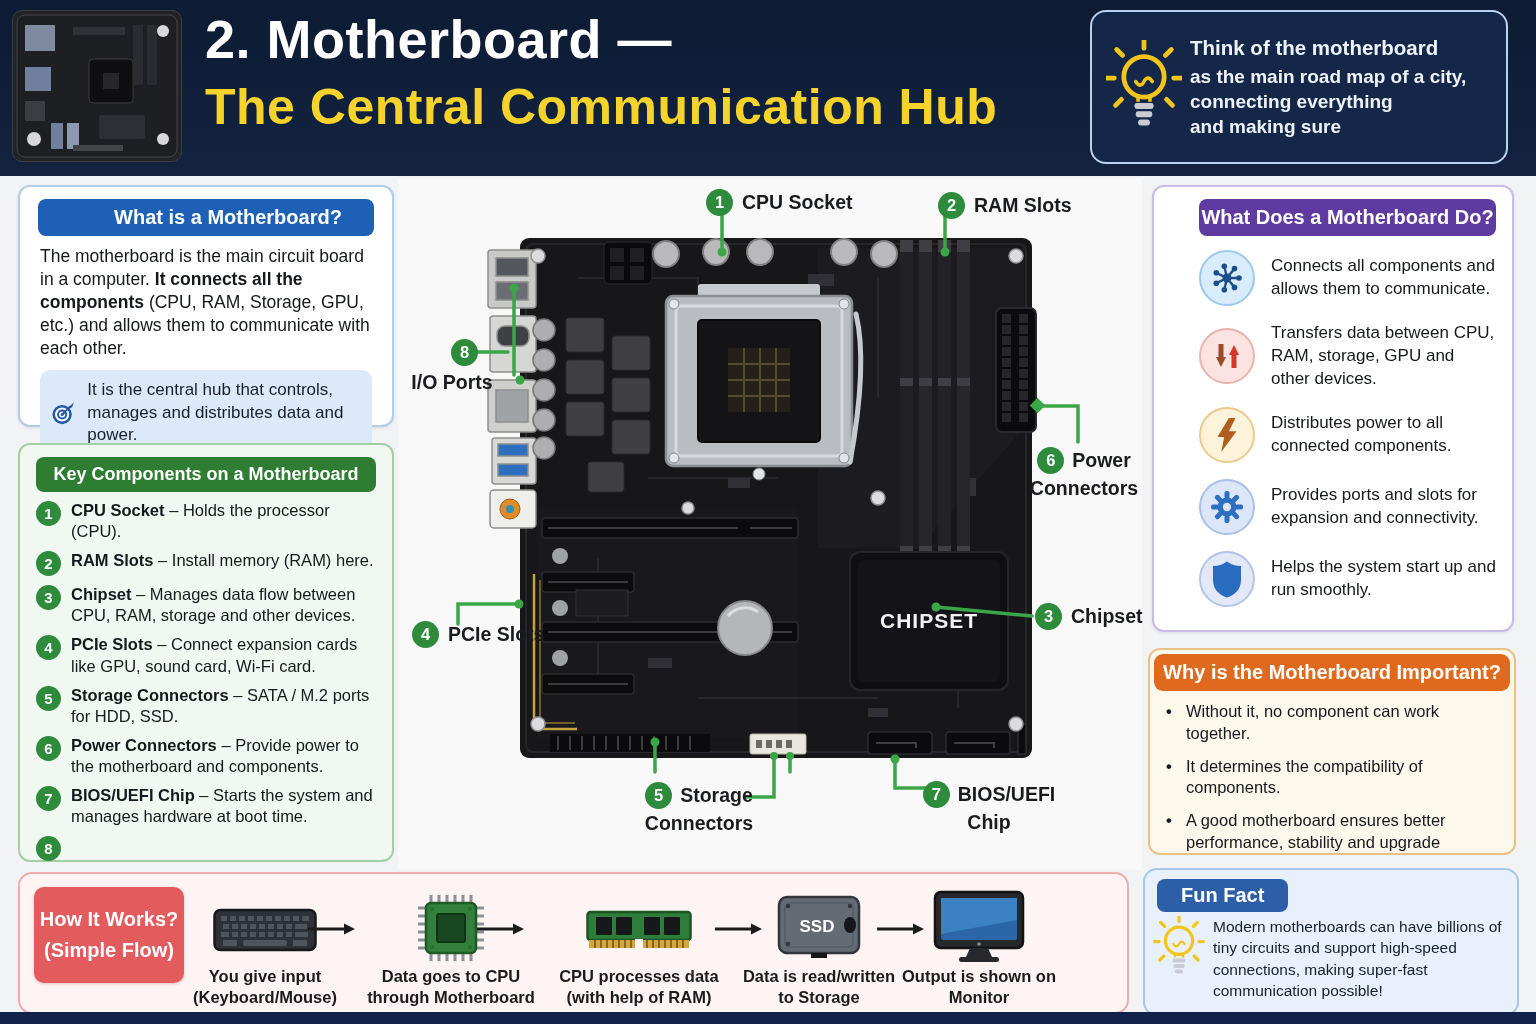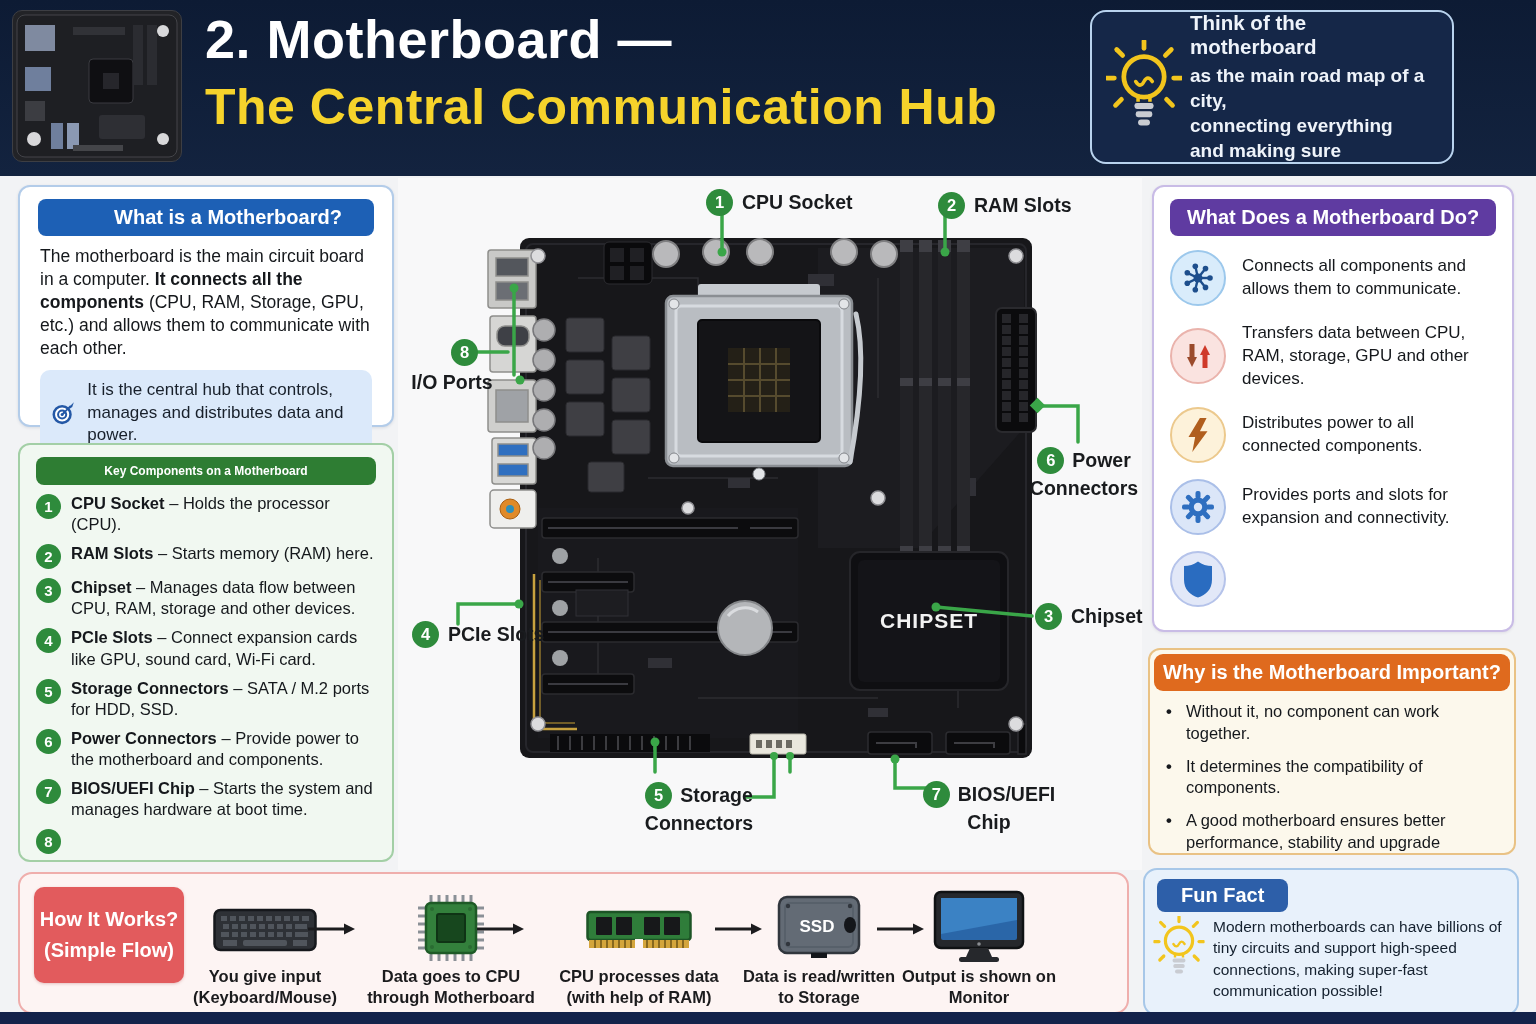--- a/index.html
+++ b/index.html
@@ -6,47 +6,47 @@
   body{
     width:1536px;height:1024px;position:relative;overflow:hidden;
     background:#f2f3f5;font-family:"Liberation Sans",sans-serif;color:#15181c;
   }
   .abs{position:absolute;}
   
   #hdr{left:0;top:0;width:1536px;height:176px;background:linear-gradient(180deg,#0d1b34,#13233f);}
   #thumb{left:12px;top:10px;width:168px;height:150px;border-radius:10px;background:#222327;border:1px solid #3d3e43;overflow:hidden;}
   #title1{left:205px;top:8px;font-size:54px;font-weight:bold;color:#ffffff;letter-spacing:.5px;}
   #title2{left:205px;top:78px;font-size:50px;font-weight:bold;color:#f6d32b;letter-spacing:.5px;}
-  #tipbox{left:1090px;top:10px;width:364px;height:154px;box-sizing:border-box;background:#152748;border:2px solid #b9d3ee;border-radius:16px;display:flex;align-items:center;gap:8px;padding:8px 14px;}
+  #tipbox{left:1090px;top:10px;width:418px;height:154px;box-sizing:border-box;background:#152748;border:2px solid #b9d3ee;border-radius:16px;display:flex;align-items:center;gap:8px;padding:8px 14px;}
   #tipbox .bulb{flex:0 0 76px;}
   .tiptext{color:#eef3fa;}
   .tipbold{font-size:20.5px;font-weight:bold;margin-bottom:4px;}
   .tipline{font-size:19px;font-weight:bold;line-height:25px;}
   
   .card{box-sizing:border-box;border-radius:12px;}
   .bar{margin:12px 16px 10px;border-radius:8px;color:#fff;font-weight:bold;text-align:center;padding:7px 0;}
   
   #what-is{left:18px;top:185px;width:376px;height:242px;background:#ffffff;border:2px solid #b3cce9;box-shadow:0 1px 3px rgba(40,60,90,.12);}
   #what-is .bar{background:#1d60b5;font-size:20px;margin:12px 18px 9px;padding-left:44px;}
   #what-is .body{margin:0 20px;font-size:17.5px;line-height:1.32;}
   .mini-note{margin:10px 20px 0;background:#dbe9fa;border-radius:10px;padding:9px 12px;display:flex;align-items:center;gap:12px;font-size:17px;line-height:1.3;color:#18202b;}
   #key-comp{left:18px;top:443px;width:376px;height:419px;background:#f1f8f1;border:2px solid #a3cfa6;}
-  #key-comp .bar{background:#2e7d33;font-size:12px;margin:12px 16px 8px;}
+  #key-comp .bar{background:#2e7d33;font-size:18px;margin:12px 16px 8px;}
   .kc-list{margin:0 12px 0 16px;}
   .kc-item{display:flex;gap:10px;margin-bottom:8px;font-size:16.5px;line-height:1.28;}
   .numb{width:25px;height:25px;border-radius:50%;background:#2e8b3c;color:#fff;font-weight:bold;font-size:15px;display:flex;align-items:center;justify-content:center;flex:0 0 25px;margin-top:1px;}
   
   #diagram-bg{left:398px;top:178px;width:744px;height:692px;background:#f8f8f9;}
   .cnum{width:27px;height:27px;border-radius:50%;background:#2e8b3c;color:#fff;display:inline-flex;align-items:center;justify-content:center;font-size:16.5px;font-weight:bold;flex:0 0 27px;}
   .callout-row{display:flex;align-items:center;gap:9px;font-size:19.5px;font-weight:bold;color:#191b1e;}
   .callout-col{text-align:center;font-size:19.5px;font-weight:bold;color:#191b1e;}
   .callout-col .crow{display:flex;align-items:center;justify-content:center;gap:8px;}
   .cline2{margin-top:3px;}
   
-  #what-does{left:1152px;top:185px;width:362px;height:447px;background:#ffffff;border:2px solid #c9bce6;box-shadow:0 1px 3px rgba(60,40,90,.10);}
+  #what-does{left:1152px;top:185px;width:362px;height:447px;background:#ffffff;border:2px solid #c9bce6;box-shadow:0 1px 3px rgba(60,40,90,.10);padding-left:29px;}
   #what-does .bar{background:#5f3ba1;font-size:20px;}
   .wd-rows{padding:4px 16px 0;display:flex;flex-direction:column;gap:16px;}
   .wd-row{display:flex;align-items:center;gap:16px;}
   .wd-ic{width:56px;height:56px;border-radius:50%;box-sizing:border-box;display:flex;align-items:center;justify-content:center;flex:0 0 56px;}
   .wd-tx{font-size:17px;line-height:1.35;}
   .ic1{background:#d9ecfb;border:2px solid #9cc8ec}
   .ic2{background:#fae3e0;border:2px solid #eab3ac}
   .ic3{background:#fdf2da;border:2px solid #ecc98d}
   .ic4{background:#dbe6f8;border:2px solid #aabfe8}
   .ic5{background:#e2e8f8;border:2px solid #b5c3ea}
@@ -145,21 +145,21 @@
 
 <div id="key-comp" class="abs card">
   <div class="bar">Key Components on a Motherboard</div>
   <div class="kc-list">
     <div class="kc-item">
         <span class="numb">1</span>
         <p style="margin:0"><b>CPU Socket</b> <span>– Holds the processor (CPU).</span></p>
       </div>
     <div class="kc-item">
         <span class="numb">2</span>
-        <p style="margin:0"><b>RAM Slots</b> <span>– Starts memory (RAM) here.</span></p>
+        <p style="margin:0"><b>RAM Slots</b> <span>– Install memory (RAM) here.</span></p>
       </div>
     <div class="kc-item">
         <span class="numb">3</span>
         <p style="margin:0"><b>Chipset</b> <span>– Manages data flow between CPU, RAM, storage and other devices.</span></p>
       </div>
     <div class="kc-item">
         <span class="numb">4</span>
         <p style="margin:0"><b>PCIe Slots</b> <span>– Connect expansion cards like GPU, sound card, Wi-Fi card.</span></p>
       </div>
     <div class="kc-item">
@@ -533,20 +533,21 @@
         </svg>
       </span>
       <span class="wd-tx">Provides ports and slots for expansion and connectivity.</span>
     </div>
     <div class="wd-row">
       <span class="wd-ic ic5">
         <svg width="32" height="38" viewBox="0 0 32 38">
             <path d="M16 1.5 C20 4.5 25 6 30 6 V19.5 C30 29.5 24 35 16 37.5 C8 35 2 29.5 2 19.5 V6 C7 6 12 4.5 16 1.5 Z" fill="#2a6cc0"></path>
           </svg>
       </span>
+      <span class="wd-tx">Helps the system start up and run smoothly.</span>
     </div>
   </div>
 </div>
 
 <div id="why-imp" class="abs card">
   <div class="bar">Why is the Motherboard Important?</div>
   <div class="wi-b">
       <span class="wi-dot">•</span>
       <span>Without it, no component can work together.</span>
     </div>

